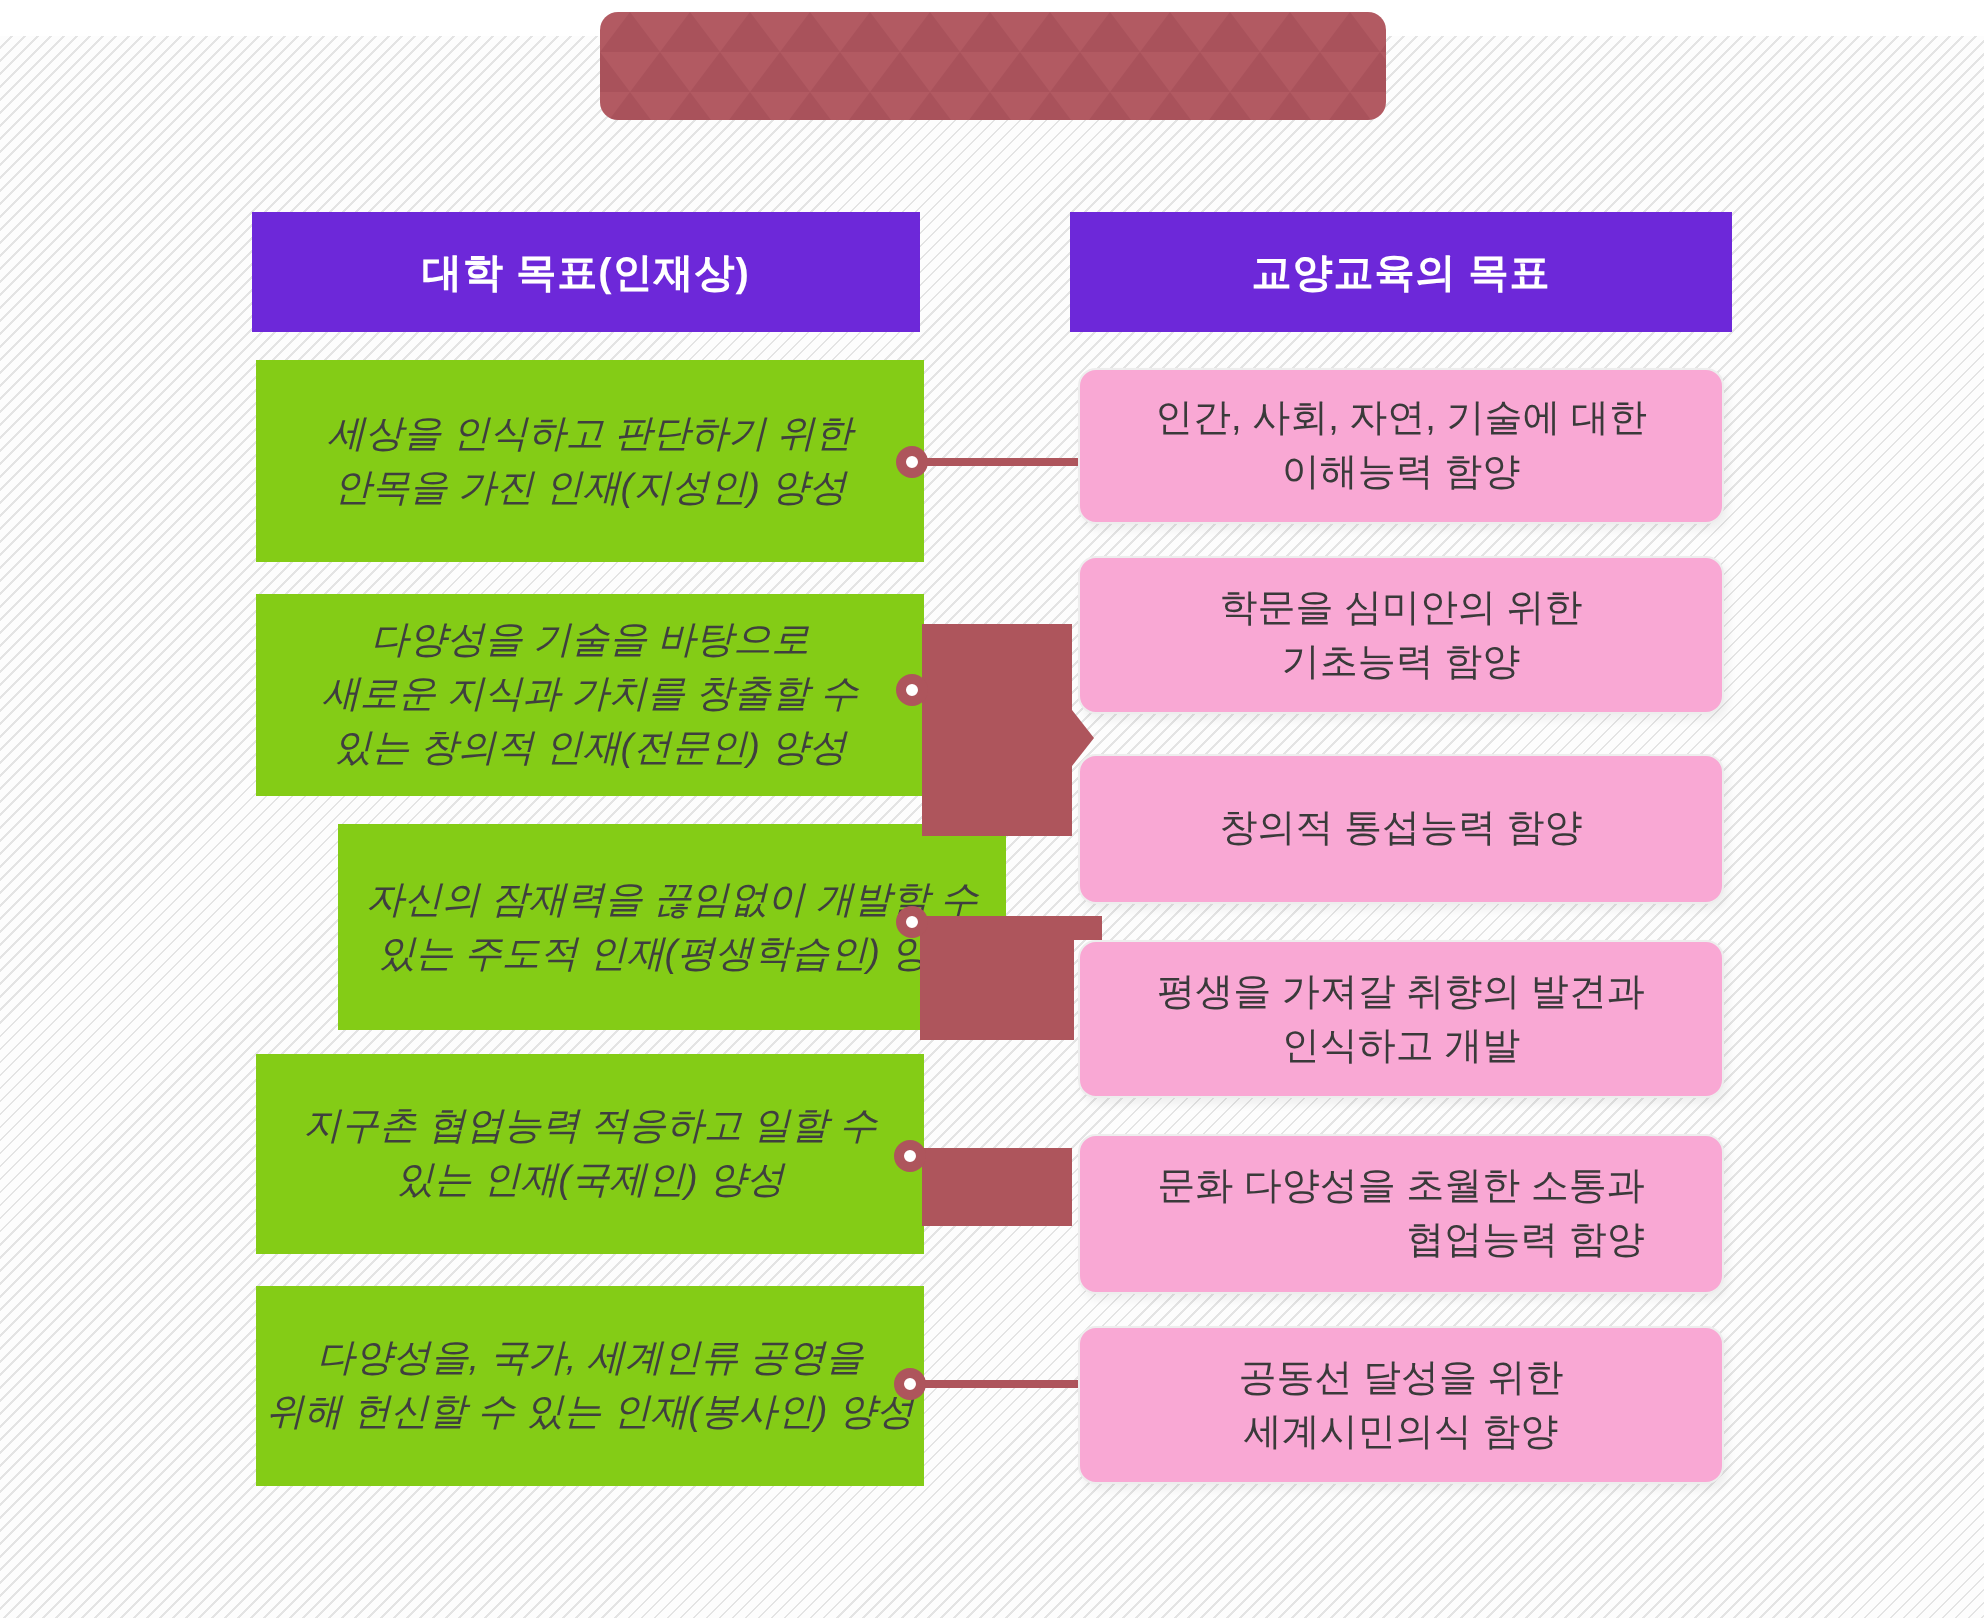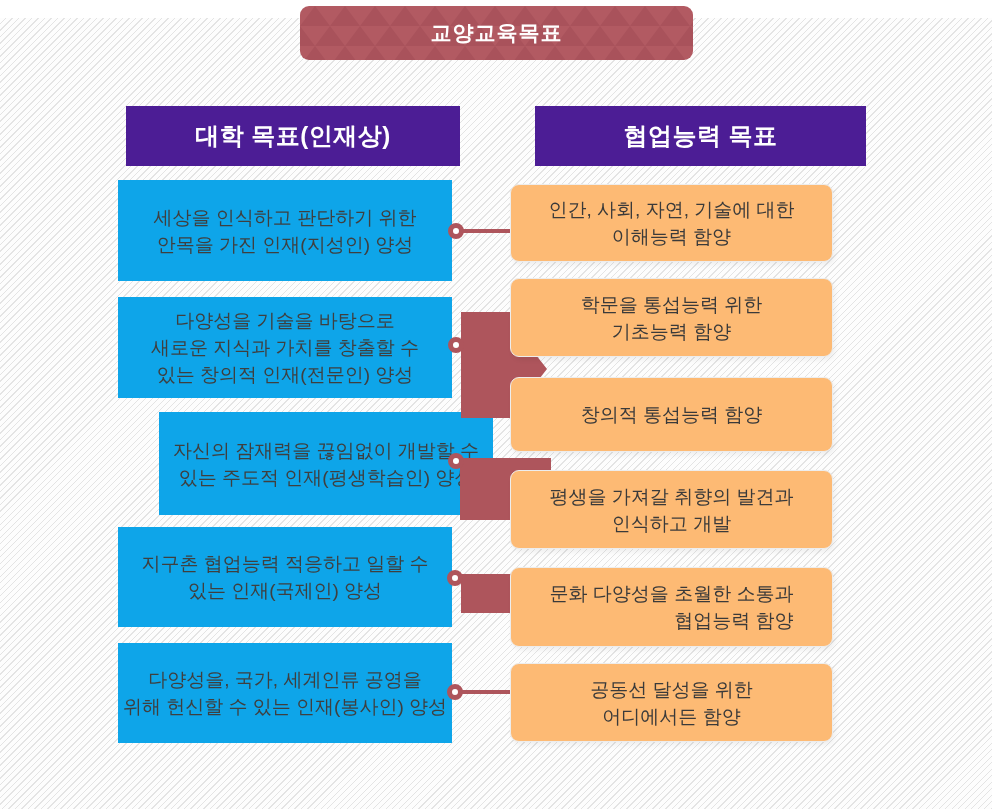--- a/index.html
+++ b/index.html
@@ -16,38 +16,38 @@
   .banner{
     position:absolute;left:300px;top:6px;width:393px;height:54px;
     border-radius:9px;overflow:hidden;z-index:3;
     display:flex;align-items:center;justify-content:center;
   }
   .banner svg{position:absolute;left:0;top:0;}
   .banner-label{
     position:relative;color:#ffffff;font-size:21px;font-weight:bold;letter-spacing:1px;
   }
   .col-header{
-    position:absolute;top:106px;height:60px;background:#4c1d95;z-index:2;
+    position:absolute;top:106px;height:60px;background:#6d28d9;z-index:2;
     display:flex;align-items:center;justify-content:center;
-    color:#ffffff;font-size:24px;font-weight:bold;letter-spacing:.5px;
+    color:#ffffff;font-size:20px;font-weight:bold;letter-spacing:.5px;
   }
   .col-header.left{left:126px;width:334px;}
   .col-header.right{left:535px;width:331px;}
   .left-item{
-    position:absolute;left:118px;width:334px;background:#0ea5e9;z-index:1;
+    position:absolute;left:128px;width:334px;background:#84cc16;z-index:1;
     display:flex;align-items:center;justify-content:center;text-align:center;
-    color:#3f3f3f;font-size:19px;line-height:27px;white-space:pre-line;
+    color:#3f3f3f;font-size:19px;line-height:27px;white-space:pre-line;font-style:italic;
   }
   .li1{top:180px;height:101px;}
   .li2{top:297px;height:101px;}
   .li3{top:412px;height:103px;margin-left:41px;}
   .li4{top:527px;height:100px;}
   .li5{top:643px;height:100px;}
   .right-item{
-    position:absolute;left:510px;width:323px;background:#fdba74;z-index:2;
+    position:absolute;left:539px;width:323px;background:#f9a8d4;z-index:2;
     border:1px solid #ededed;border-radius:9px;box-sizing:border-box;
     box-shadow:2px 3px 5px rgba(0,0,0,.06);
     display:flex;align-items:center;justify-content:center;text-align:center;
     color:#3a3a3a;font-size:19px;line-height:27px;white-space:pre-line;
   }
   .ri1{top:184px;height:78px;}
   .ri2{top:278px;height:79px;}
   .ri3{top:377px;height:75px;}
   .ri4{top:470px;height:79px;}
   .ri5{top:567px;height:80px;text-align:right;}
@@ -83,49 +83,48 @@
     <defs>
       <pattern id="tri" width="30" height="40" patternUnits="userSpaceOnUse">
         <rect width="30" height="40" fill="#b25a62"></rect>
         <path d="M0 20 L15 0 L30 20 Z" fill="#a9525b"></path>
         <path d="M-15 40 L0 20 L15 40 Z" fill="#a9525b"></path>
         <path d="M15 40 L30 20 L45 40 Z" fill="#a9525b"></path>
       </pattern>
     </defs>
     <rect width="393" height="54" fill="url(#tri)"></rect>
   </svg>
-  <span class="banner-label">교양교육목표</span>
 </div>
 
 <div class="col-header left">대학 목표(인재상)</div>
-<div class="col-header right">협업능력 목표</div>
+<div class="col-header right">교양교육의 목표</div>
 
 <div class="left-item li1">세상을 인식하고 판단하기 위한
 안목을 가진 인재(지성인) 양성</div>
 <div class="left-item li2">다양성을 기술을 바탕으로
 새로운 지식과 가치를 창출할 수
 있는 창의적 인재(전문인) 양성</div>
 <div class="left-item li3">자신의 잠재력을 끊임없이 개발할 수
 있는 주도적 인재(평생학습인) 양성</div>
 <div class="left-item li4">지구촌 협업능력 적응하고 일할 수
 있는 인재(국제인) 양성</div>
 <div class="left-item li5">다양성을, 국가, 세계인류 공영을
 위해 헌신할 수 있는 인재(봉사인) 양성</div>
 
 <div class="right-item ri1">인간, 사회, 자연, 기술에 대한
 이해능력 함양</div>
-<div class="right-item ri2">학문을 통섭능력 위한
+<div class="right-item ri2">학문을 심미안의 위한
 기초능력 함양</div>
 <div class="right-item ri3">창의적 통섭능력 함양</div>
 <div class="right-item ri4">평생을 가져갈 취향의 발견과
 인식하고 개발</div>
 <div class="right-item ri5">문화 다양성을 초월한 소통과
 협업능력 함양</div>
 <div class="right-item ri6">공동선 달성을 위한
-어디에서든 함양</div>
+세계시민의식 함양</div>
 
 <div class="conn c1-line"></div>
 <div class="dot c1-dot"></div>
 
 <div class="conn c2-block"></div>
 <div class="c2-arrow"></div>
 <div class="dot c2-dot"></div>
 
 <div class="conn c3-block"></div>
 <div class="conn c3-tab"></div>

